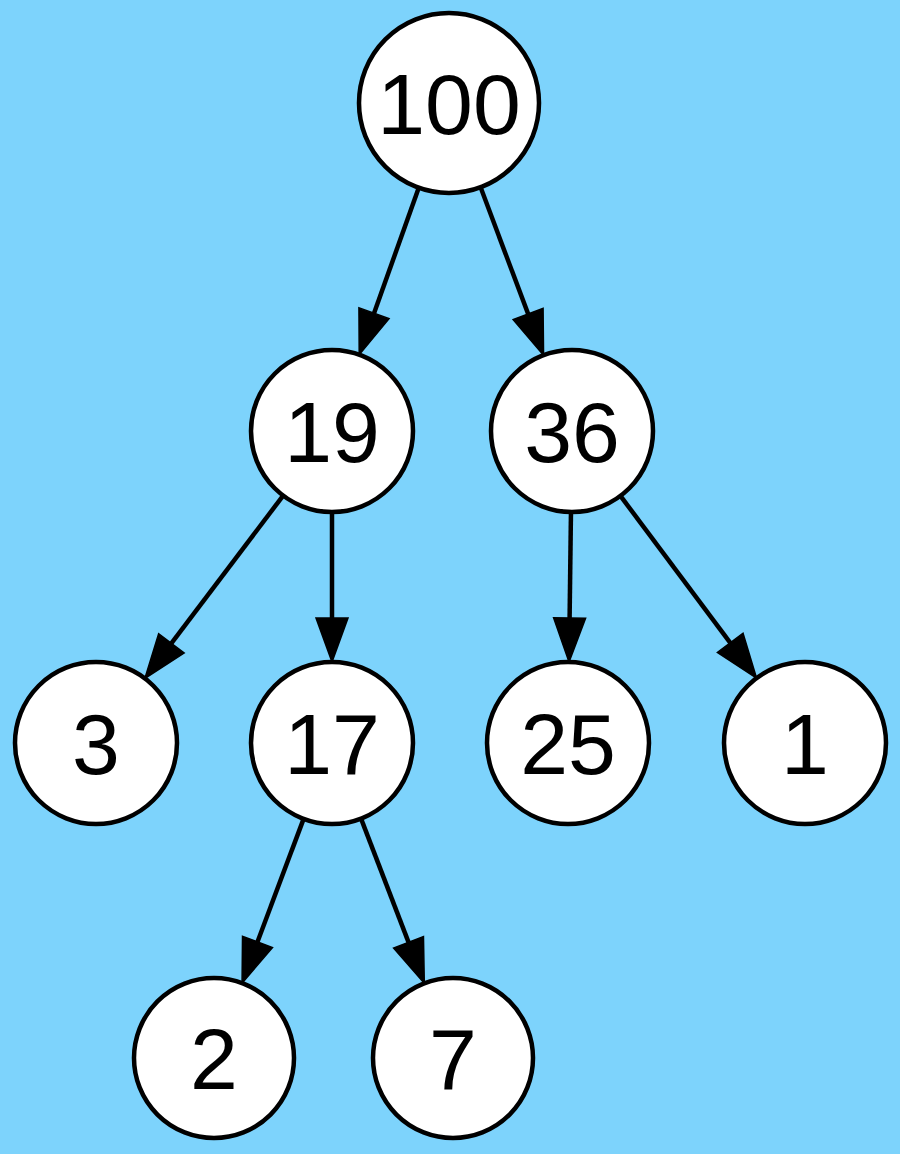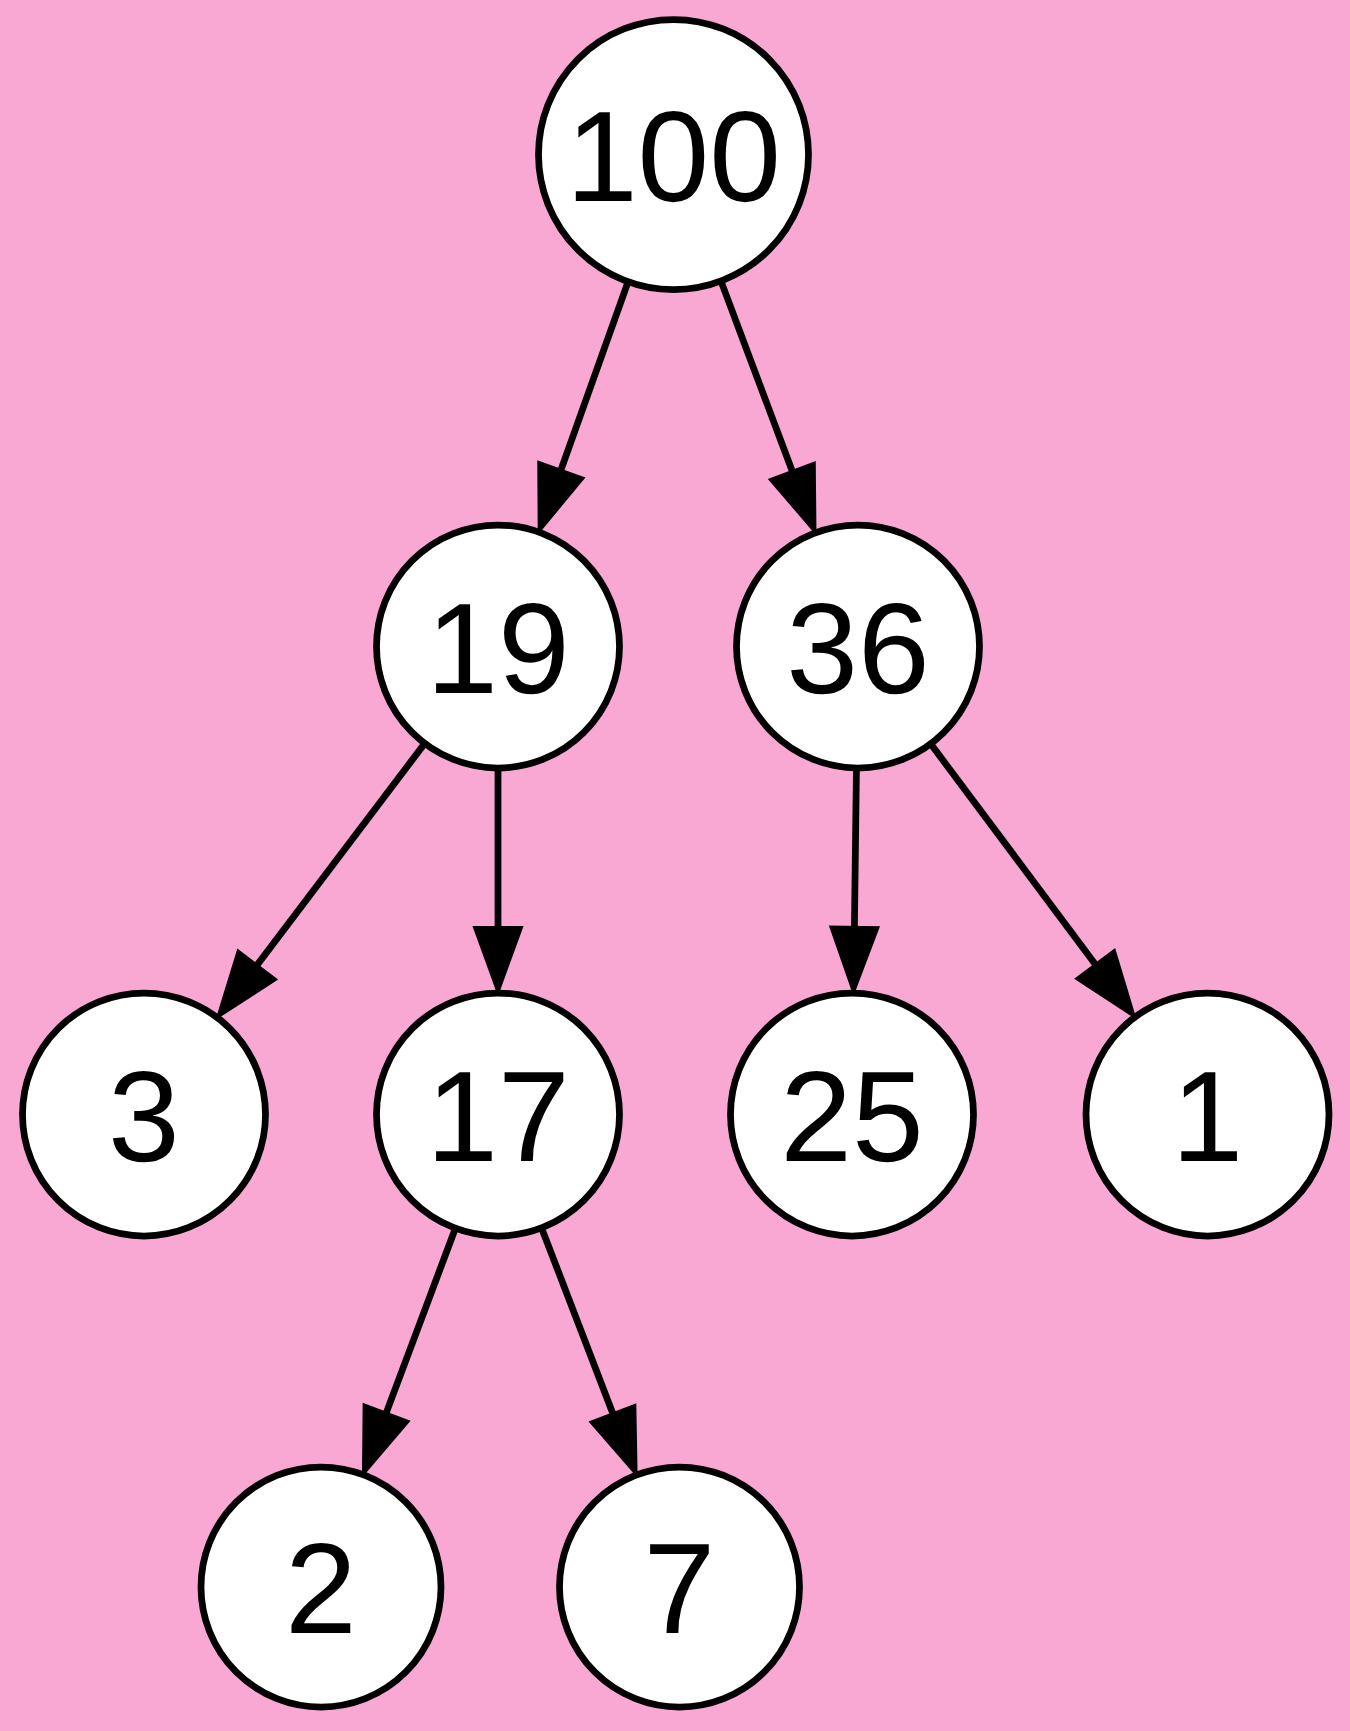--- a/index.html
+++ b/index.html
@@ -4,21 +4,21 @@
 <style>
   html, body {
     margin: 0;
     padding: 0;
     background: #ffffff;
   }
   .canvas {
     position: relative;
     width: 900px;
     height: 1154px;
-    background: #f9a8d4;
+    background: #7dd3fc;
     overflow: hidden;
     font-family: "Liberation Sans", sans-serif;
   }
   svg text {
     font-family: "Liberation Sans", "DejaVu Sans", sans-serif;
     font-weight: 400;
   }
 </style>
 </head>
 <body>

